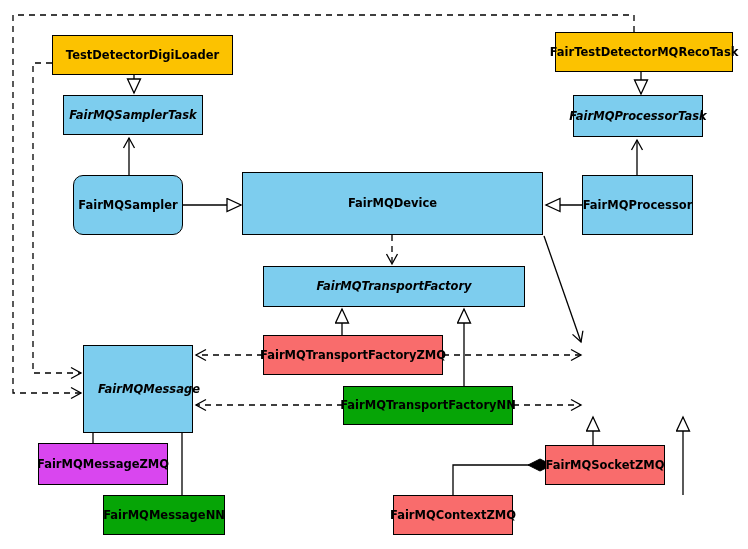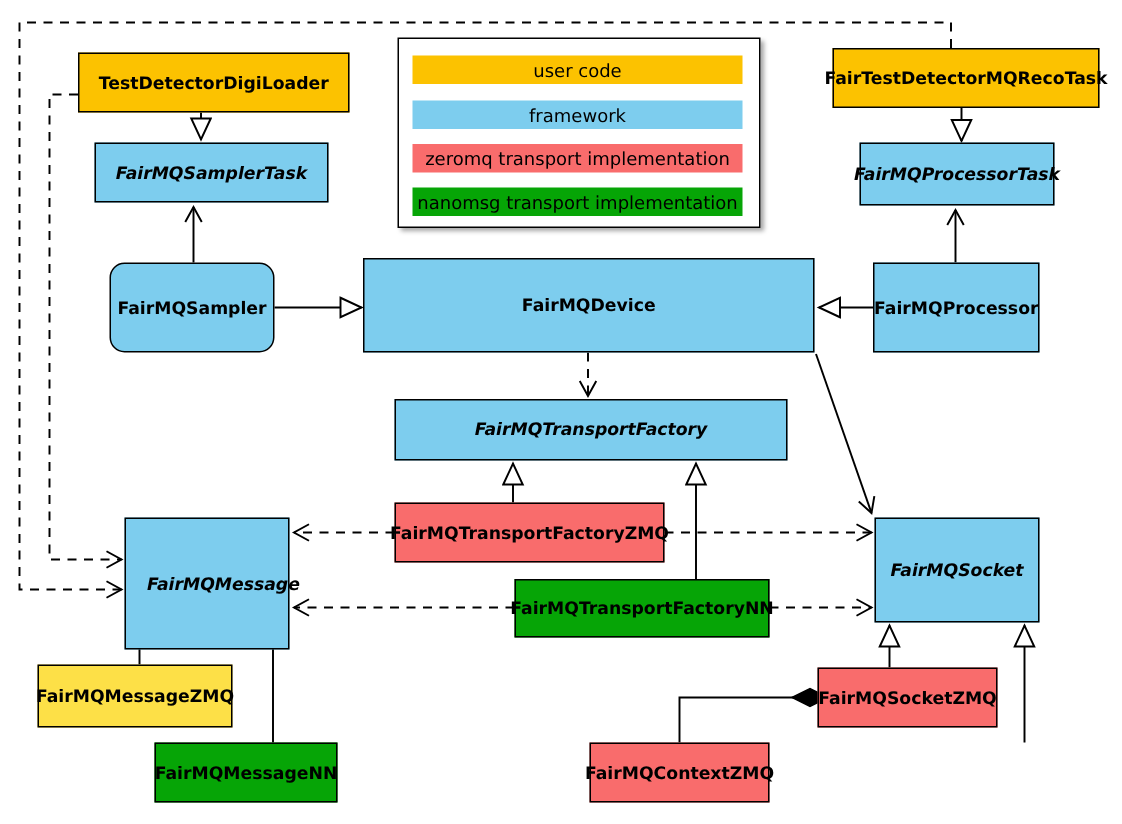--- a/index.html
+++ b/index.html
@@ -61,52 +61,45 @@
     <path d="M263,355 L196,355" stroke="#000" stroke-width="1.3" fill="none" stroke-dasharray="6,5" marker-end="url(#chev)"></path>
     <path d="M443,355 L581,355" stroke="#000" stroke-width="1.3" fill="none" stroke-dasharray="6,5" marker-end="url(#chev)"></path>
     <path d="M343,405 L196,405" stroke="#000" stroke-width="1.3" fill="none" stroke-dasharray="6,5" marker-end="url(#chev)"></path>
     <path d="M513,405 L581,405" stroke="#000" stroke-width="1.3" fill="none" stroke-dasharray="6,5" marker-end="url(#chev)"></path>
     <path d="M52,63 L33,63 L33,373 L81,373" stroke="#000" stroke-width="1.3" fill="none" stroke-dasharray="6,5" marker-end="url(#chev)"></path>
     <path d="M634,32 L634,15 L13,15 L13,393 L81,393" stroke="#000" stroke-width="1.3" fill="none" stroke-dasharray="6,5" marker-end="url(#chev)"></path>
 
     <path d="M453,495 L453,465 L552,465" stroke="#000" stroke-width="1.3" fill="none" marker-end="url(#dia)"></path>
   </svg>
 
-  <div id="legend" style="left:265px;top:25px;width:242px;height:127px;">
-    <div class="legend-bar" style="top: 11px; background-color: rgb(252, 194, 0);">user code</div>
-    <div class="legend-bar" style="top: 41px; background-color: rgb(125, 205, 238);">framework</div>
-    <div class="legend-bar" style="top: 70px; background-color: rgb(249, 108, 108);">zeromq transport implementation</div>
-    <div class="legend-bar" style="top: 99px; background-color: rgb(6, 165, 6);">nanomsg transport implementation</div>
-  </div>
 
   <div class="node" style="left: 52px; top: 35px; width: 181px; height: 40px; background-color: rgb(252, 194, 0);">TestDetectorDigiLoader</div>
 
   <div class="node" style="left: 555px; top: 32px; width: 178px; height: 40px; background-color: rgb(252, 194, 0);">FairTestDetectorMQRecoTask</div>
 
-  <div class="node abstract" style="left: 63px; top: 95px; width: 156px; height: 40px; background-color: rgb(125, 205, 238);">FairMQSamplerTask</div>
+  <div class="node abstract" style="left: 63px; top: 95px; width: 140px; height: 40px; background-color: rgb(125, 205, 238);">FairMQSamplerTask</div>
 
   <div class="node abstract" style="left: 573px; top: 95px; width: 130px; height: 42px; background-color: rgb(125, 205, 238);">FairMQProcessorTask</div>
 
   <div class="node" style="left: 73px; top: 175px; width: 110px; height: 60px; background-color: rgb(125, 205, 238); border-radius: 10px;">FairMQSampler</div>
 
   <div class="node" style="left: 242px; top: 172px; width: 301px; height: 63px; background-color: rgb(125, 205, 238);">FairMQDevice</div>
 
   <div class="node" style="left: 582px; top: 175px; width: 111px; height: 60px; background-color: rgb(125, 205, 238);">FairMQProcessor</div>
 
   <div class="node abstract" style="left: 263px; top: 266px; width: 262px; height: 41px; background-color: rgb(125, 205, 238);">FairMQTransportFactory</div>
 
   <div class="node" style="left: 263px; top: 335px; width: 180px; height: 40px; background-color: rgb(249, 108, 108);">FairMQTransportFactoryZMQ</div>
 
   <div class="node" style="left: 343px; top: 386px; width: 170px; height: 39px; background-color: rgb(6, 165, 6);">FairMQTransportFactoryNN</div>
 
   <div class="node abstract" style="left: 83px; top: 345px; width: 110px; height: 88px; background-color: rgb(125, 205, 238); padding-left: 22px;">FairMQMessage</div>
 
-  <div class="node abstract" style="left: 583px; top: 345px; width: 110px; height: 70px; background-color: rgb(125, 205, 238);">FairMQSocket</div>
 
-  <div class="node" style="left: 25px; top: 443px; width: 130px; height: 42px; background-color: #fde047;">FairMQMessageZMQ</div>
+  <div class="node" style="left: 38px; top: 443px; width: 130px; height: 42px; background-color: #d946ef;">FairMQMessageZMQ</div>
 
   <div class="node" style="left: 103px; top: 495px; width: 122px; height: 40px; background-color: rgb(6, 165, 6);">FairMQMessageNN</div>
 
   <div class="node" style="left: 393px; top: 495px; width: 120px; height: 40px; background-color: rgb(249, 108, 108);">FairMQContextZMQ</div>
 
   <div class="node" style="left: 545px; top: 445px; width: 120px; height: 40px; background-color: rgb(249, 108, 108);">FairMQSocketZMQ</div>
 
 
 </div>
 

